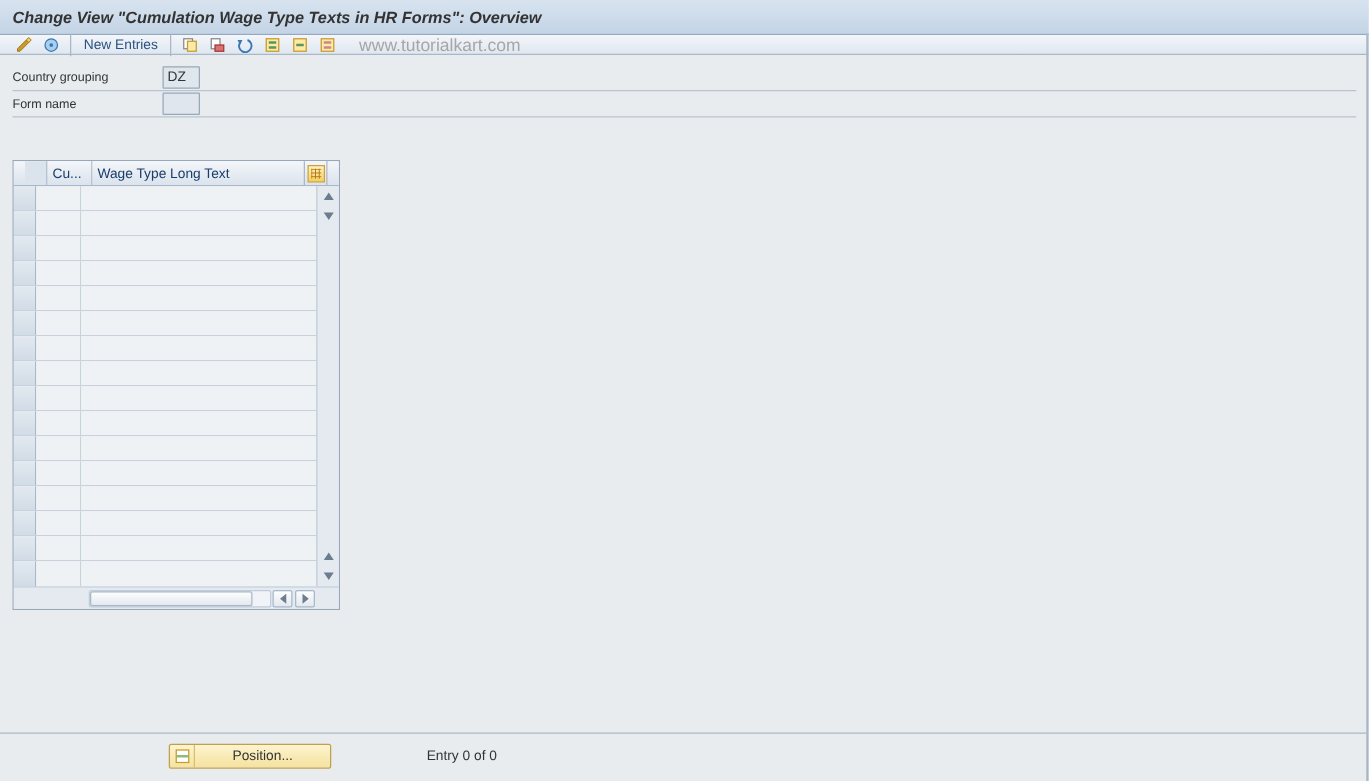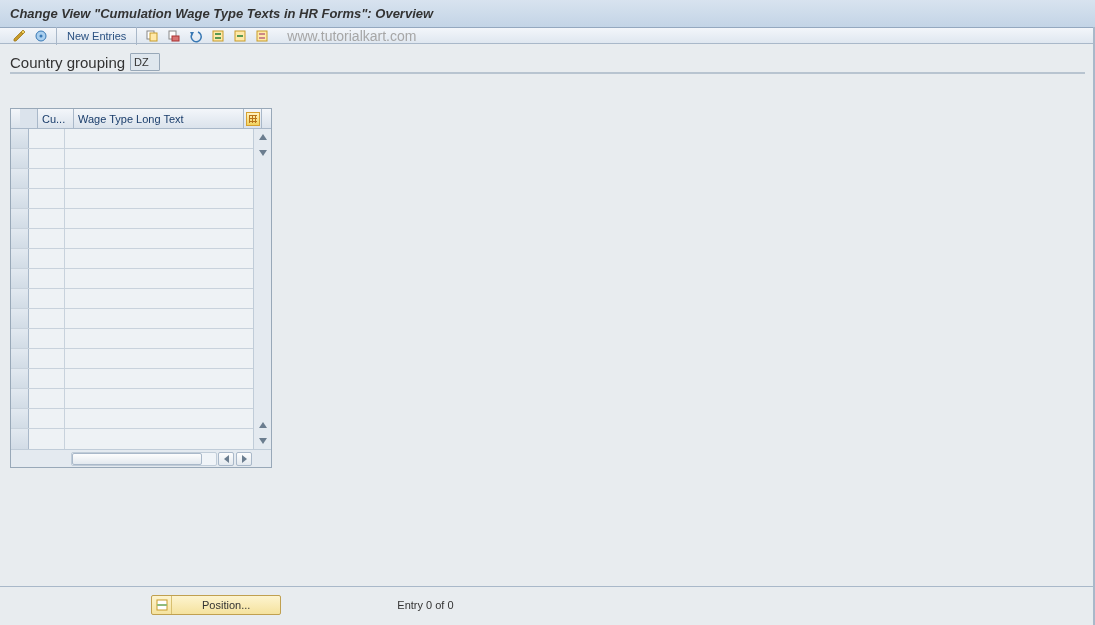--- a/index.html
+++ b/index.html
@@ -71,21 +71,21 @@
     .selection-area {
       padding: 8px 10px 4px 10px;
     }
     .sel-row {
       display: flex;
       align-items: center;
       height: 20px;
     }
     .sel-label {
       width: 120px;
-      font-size: 15px;
+      font-size: 10px;
       color: #333;
     }
     .sel-input {
       border: 1px solid #98a8b8;
       background: #dfe7ee;
       height: 18px;
       width: 30px;
       font-size: 11px;
       padding: 0 3px;
       display: flex;
@@ -245,21 +245,21 @@
       border-left: 5px solid #6b7d8f;
     }
 
     
     .footer-area {
       position: absolute;
       left: 0;
       right: 2px;
       bottom: 2px;
       border-top: 1px solid #a9b8c9;
-      padding: 8px 26px;
+      padding: 8px 10px;
       display: flex;
       align-items: center;
     }
     .position-btn {
       margin-left: 125px;
       display: flex;
       align-items: center;
       height: 20px;
       border: 1px solid #c0a050;
       background: linear-gradient(to bottom, #fdf4cf, #f5e29e);
@@ -273,21 +273,21 @@
       justify-content: center;
       border-right: 1px solid #d8c070;
       height: 100%;
     }
     .position-btn .label-part {
       padding: 0 30px 0 30px;
       font-size: 11px;
       color: #333;
     }
     .entry-text {
-      margin-left: 116px;
+      margin-left: 76px;
       font-size: 11px;
       color: #333;
     }
 
     
     .config-icon-box {
       width: 14px;
       height: 14px;
       border: 1px solid #d6a030;
       background: linear-gradient(to bottom, #fff3c0, #f1d25d);
@@ -376,20 +376,24 @@
   </span>
   <span class="watermark">www.tutorialkart.com</span>
 </div>
 
 <div class="selection-area">
   <div class="sel-row">
     <span class="sel-label">Country grouping</span>
     <span class="sel-input">DZ</span>
   </div>
   <div class="sel-sep"></div>
+  <div class="sel-row">
+    <span class="sel-label">Form name</span>
+    <span class="sel-input empty"></span>
+  </div>
   <div class="sel-sep"></div>
 </div>
 
 <div class="table-wrapper">
   <div class="table-grid">
     <div class="tg-header-row">
       <div class="tg-sel"></div>
       <div class="tg-cell col-cu">Cu...</div>
       <div class="tg-cell col-wage">Wage Type Long Text</div>
       <div class="tg-cell col-conf">

